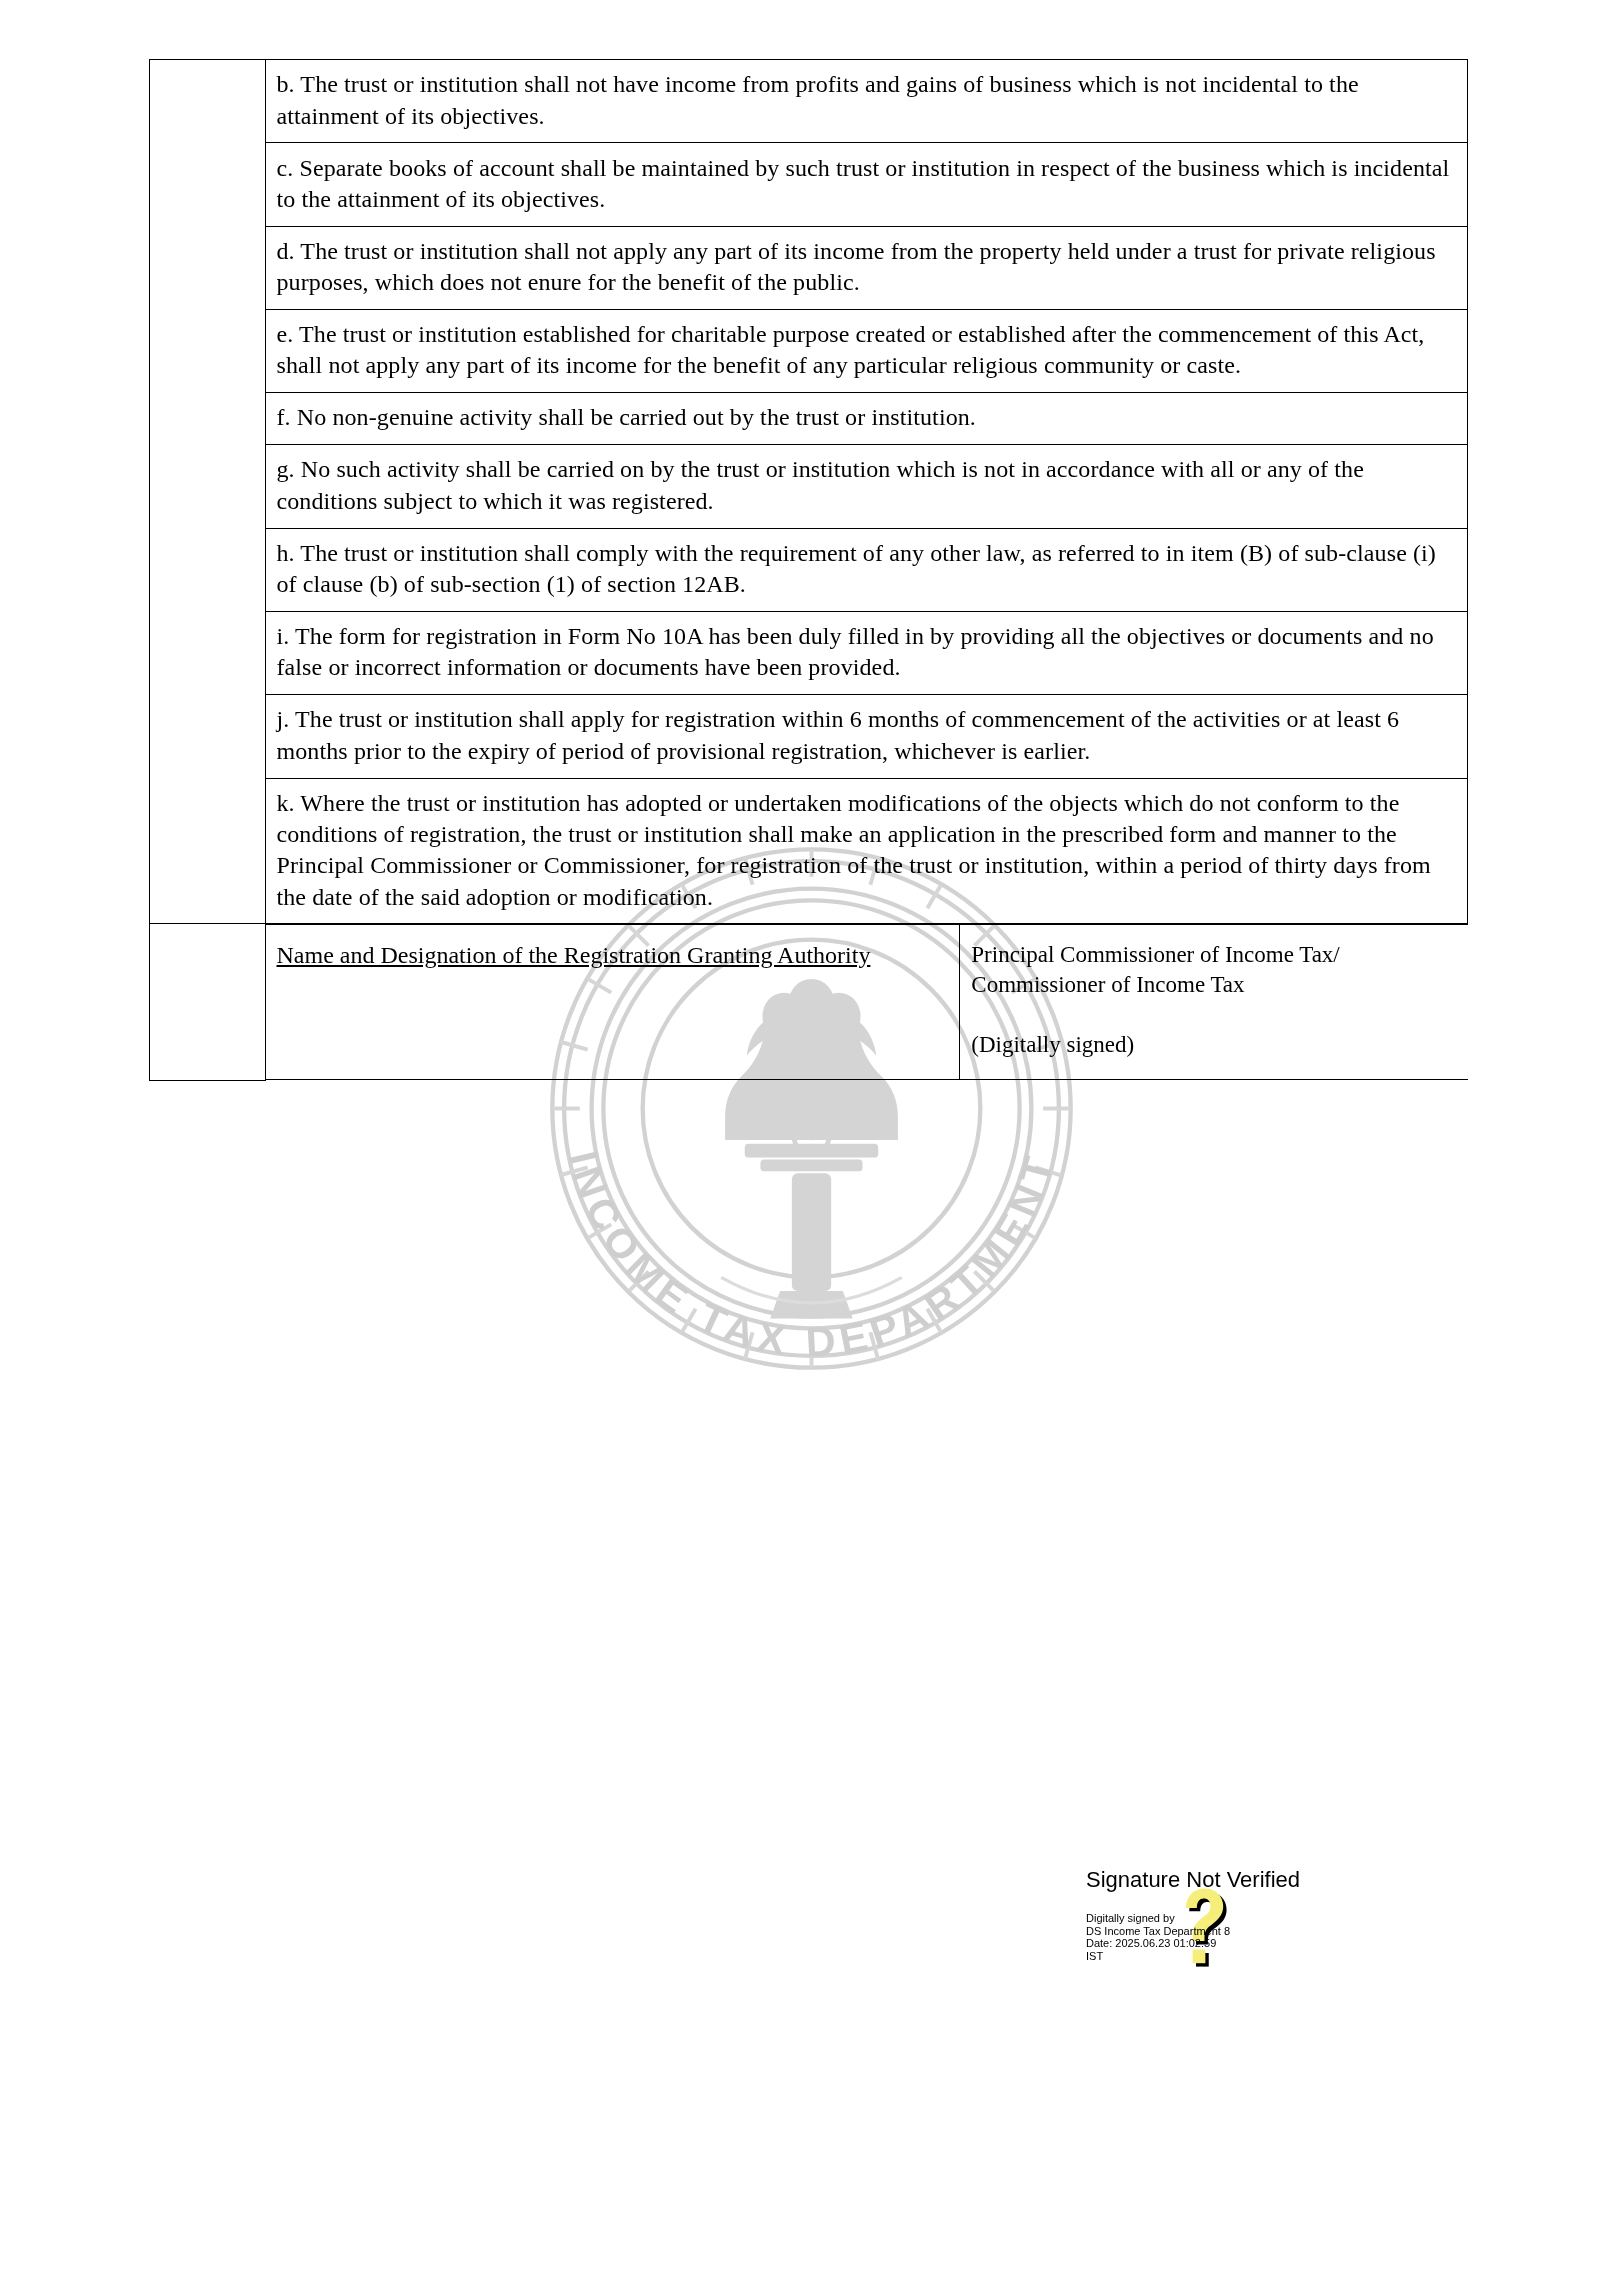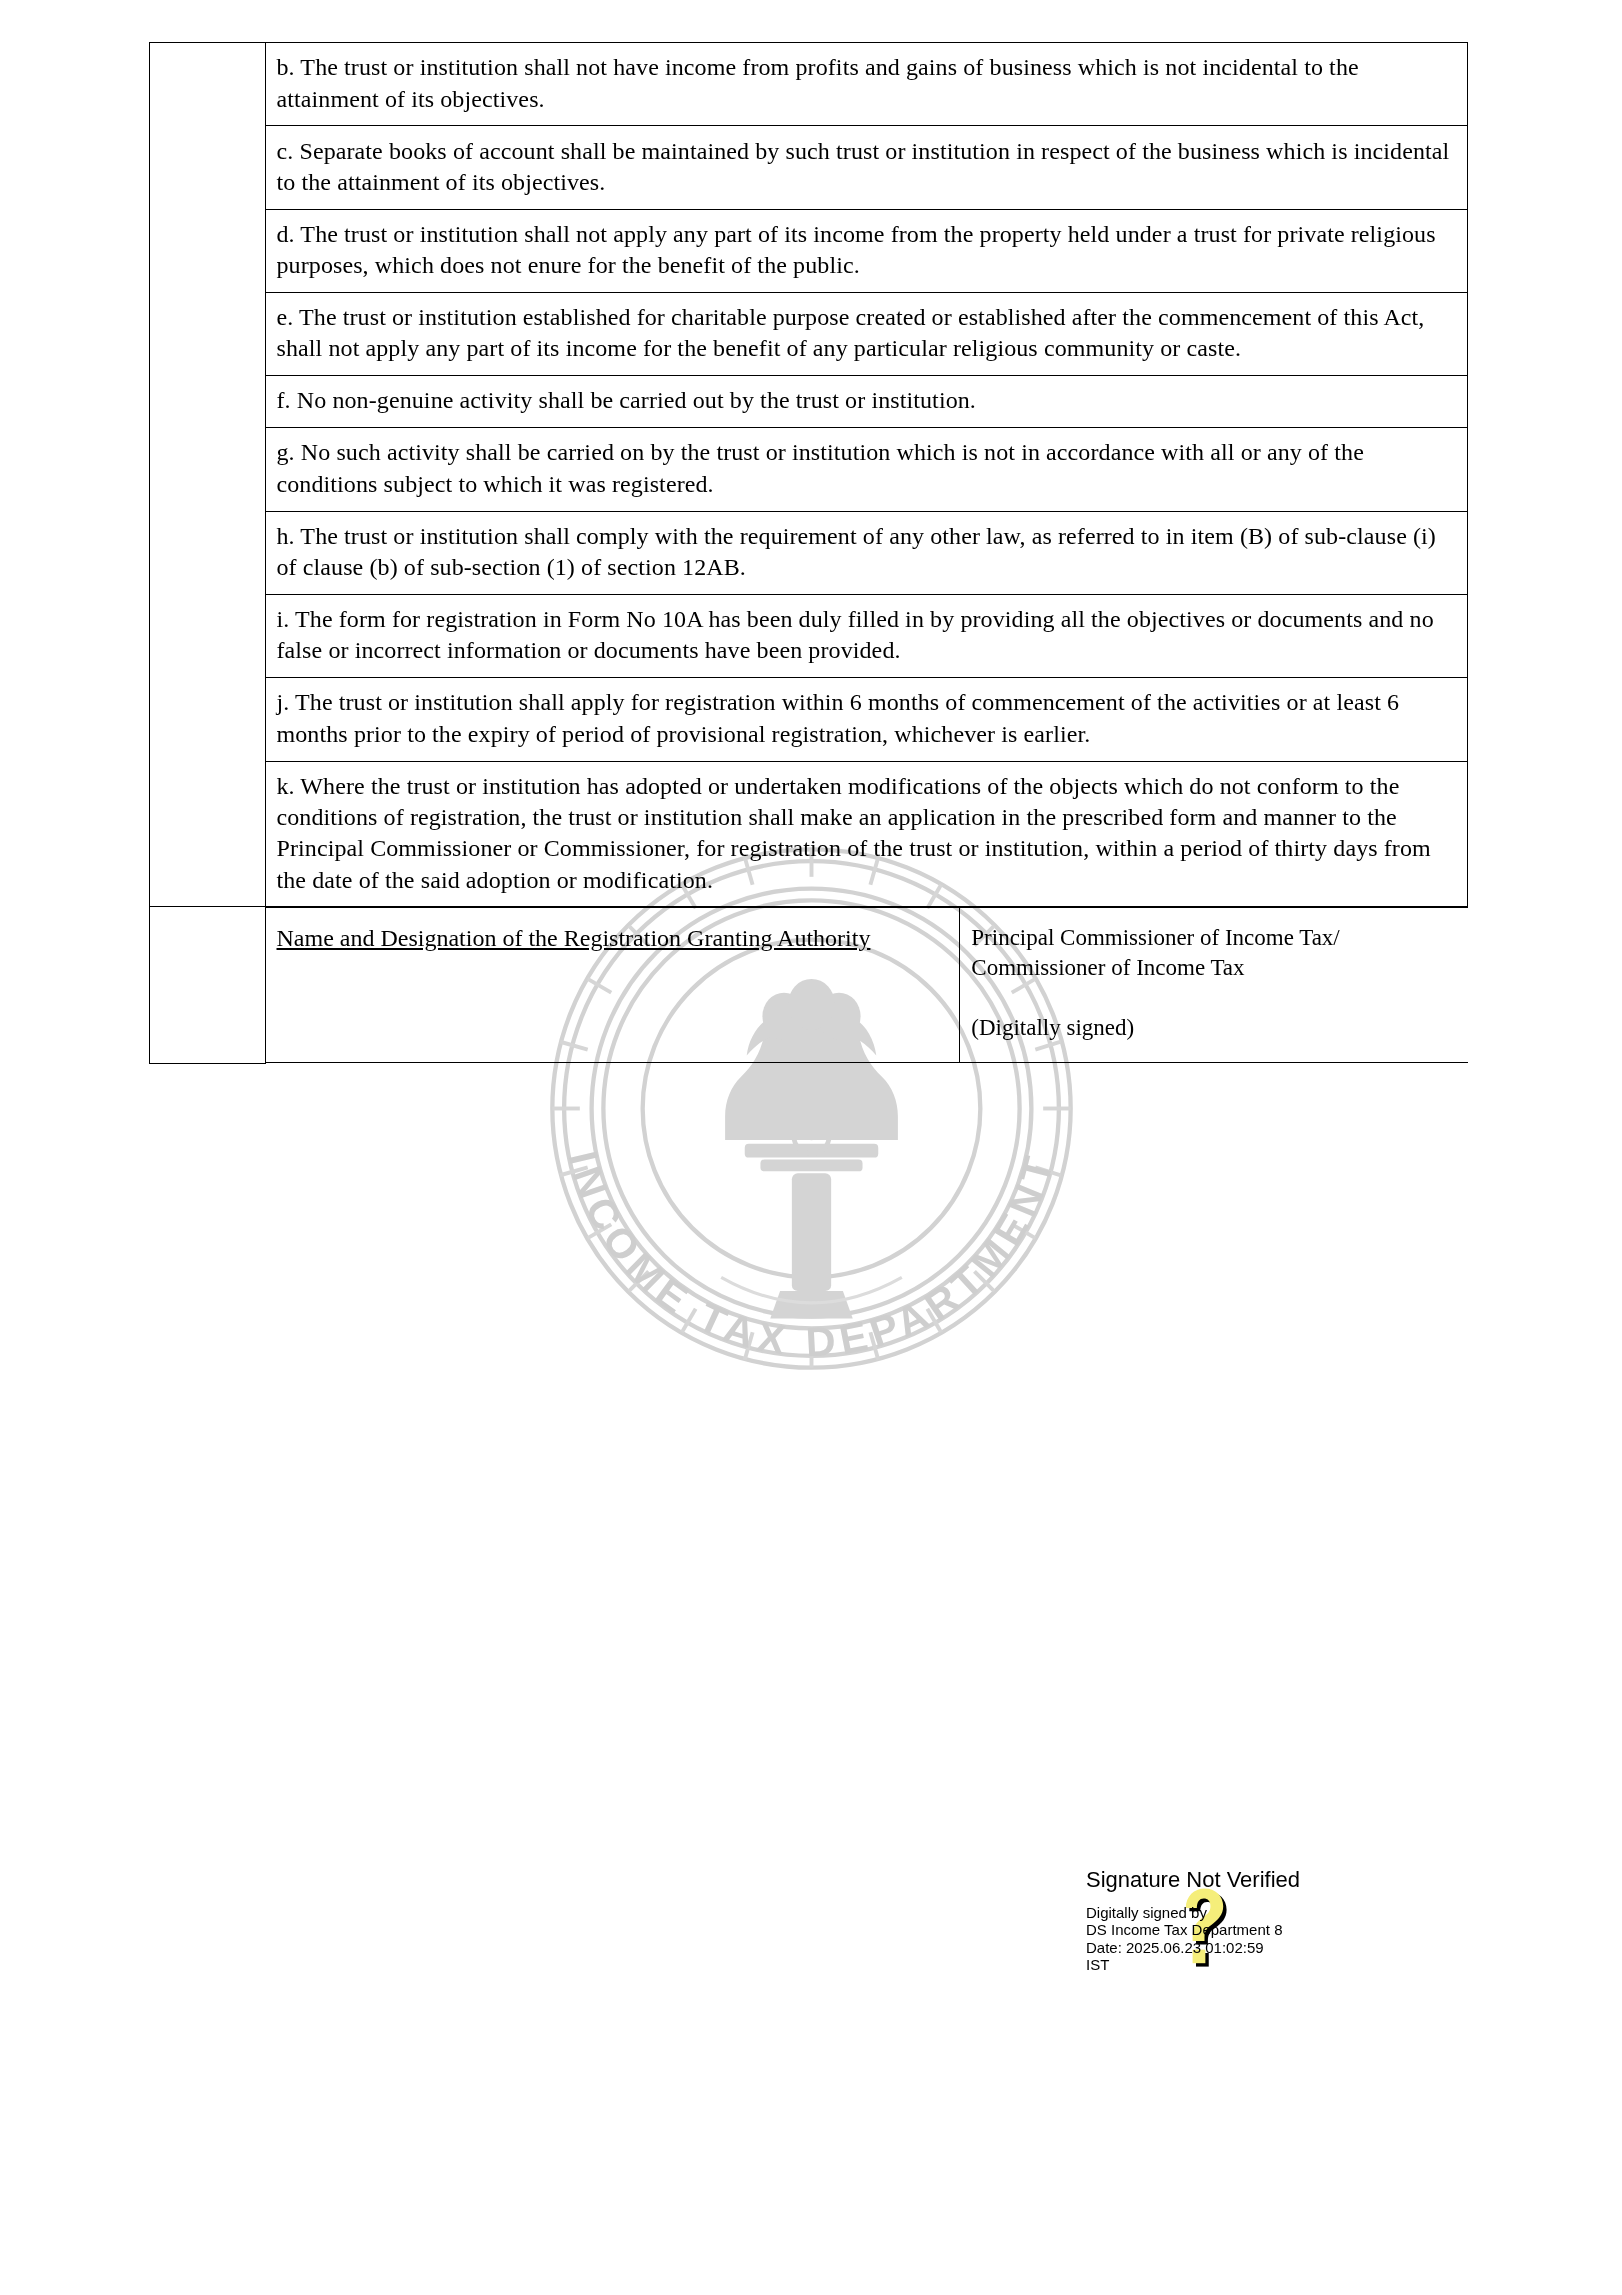--- a/index.html
+++ b/index.html
@@ -35,21 +35,21 @@
     z-index: 0;
     pointer-events: none;
     opacity: 1;
   }
   #watermark svg { width: 100%; height: 100%; display: block; }
 
   
   #conditions-table {
     position: absolute;
     left: 149px;
-    top: 42px;
+    top: 59px;
     width: 1319px;
     border-collapse: collapse;
     z-index: 2;
     table-layout: fixed;
   }
   #conditions-table td {
     border: 1.3px solid #000000;
     vertical-align: top;
     background: transparent;
   }
@@ -89,22 +89,22 @@
     color: #000000;
   }
   #sig-title {
     font-size: 22px;
     line-height: 1.08;
     white-space: nowrap;
     position: relative;
     z-index: 6;
   }
   #sig-details {
-    margin-top: 12px;
-    font-size: 15px;
+    margin-top: 20px;
+    font-size: 11px;
     line-height: 1.16;
     position: relative;
     z-index: 6;
     white-space: nowrap;
   }
   #sig-qmark {
     position: absolute;
     left: 76px;
     top: 17px;
     width: 85px;

